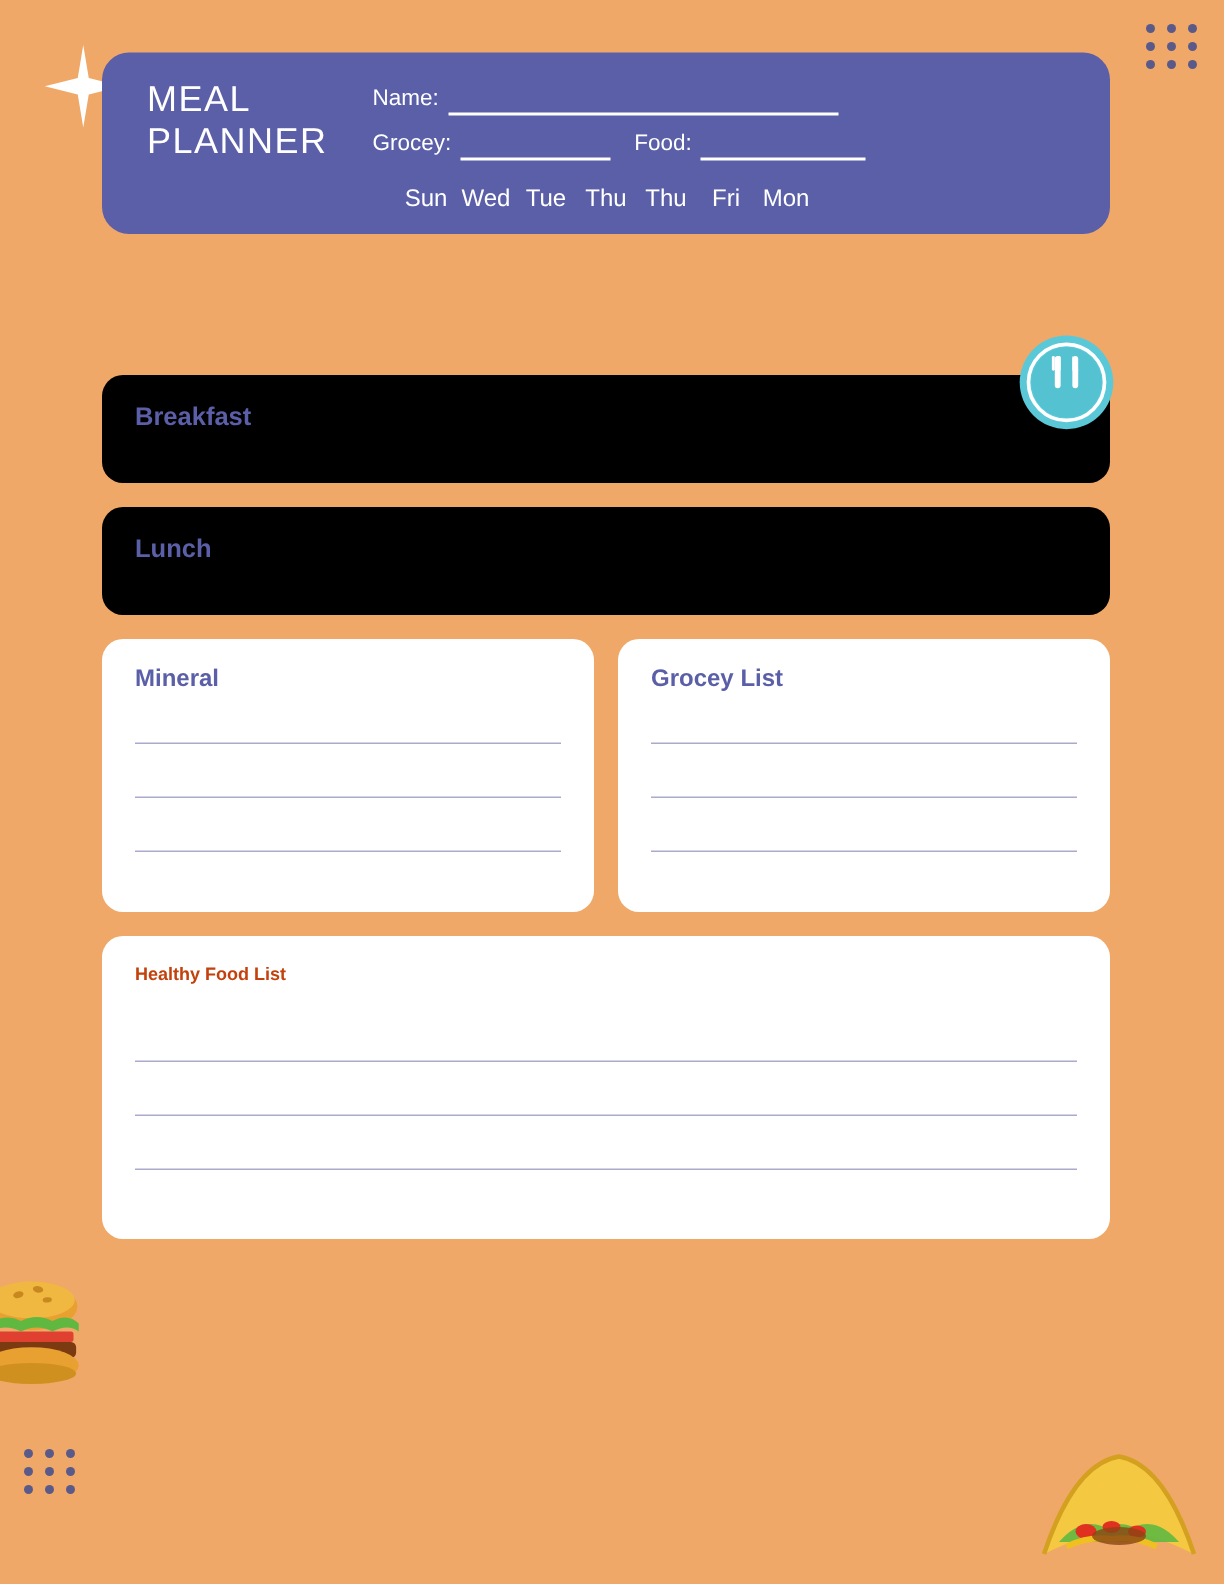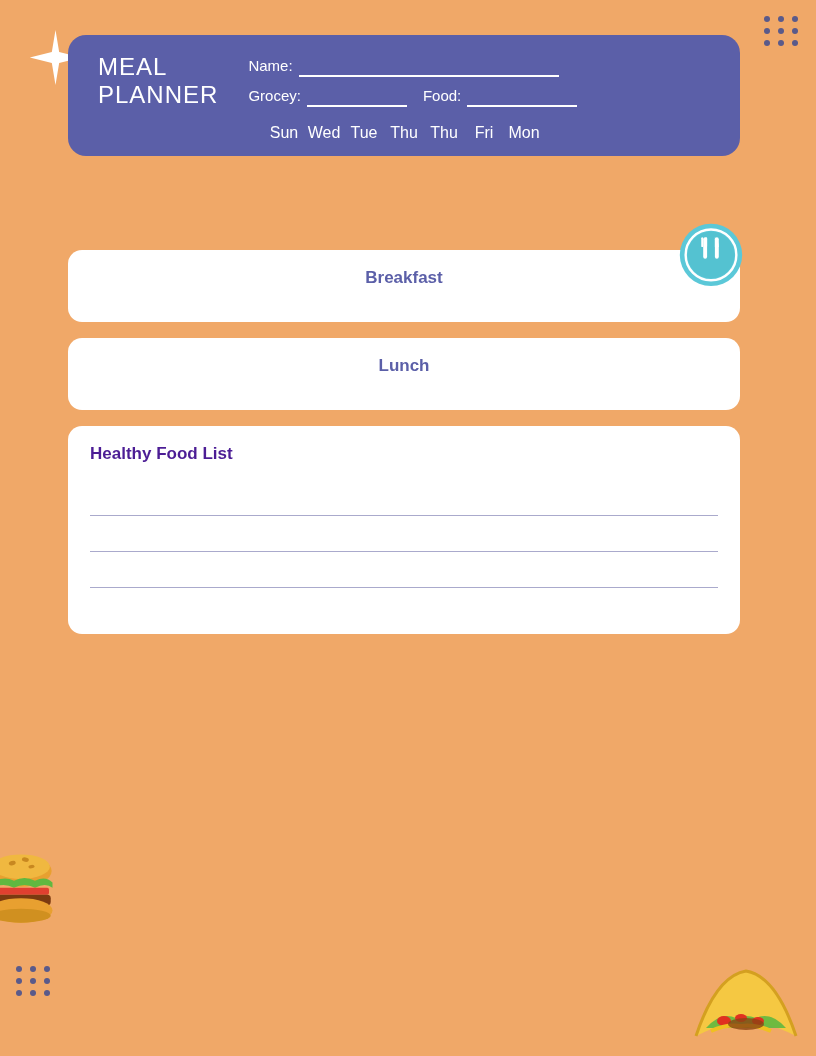--- a/index.html
+++ b/index.html
@@ -126,26 +126,25 @@
       top: 250px;
       left: 68px;
       width: 672px;
       display: flex;
       flex-direction: column;
       gap: 16px;
     }
 
     
     .meal-card {
-      background: #ffffff;
+      background: #000000;
       border-radius: 14px;
       padding: 18px 22px;
       position: relative;
       min-height: 72px;
-      text-align: center;
     }
 
     .meal-card-label {
       font-size: 17px;
       font-weight: 800;
       color: #5B5FA8;
     }
 
     
     .breakfast-icon {
@@ -183,23 +182,23 @@
     }
 
     
     .healthy-card {
       background: white;
       border-radius: 14px;
       padding: 18px 22px 28px 22px;
     }
 
     .healthy-label {
-      font-size: 17px;
+      font-size: 12px;
       font-weight: 800;
-      color: #4c1d95;
+      color: #c2410c;
       margin-bottom: 34px;
     }
 
     
     .burger-deco {
       position: absolute;
       left: -14px;
       bottom: 130px;
       width: 70px;
       height: 80px;
@@ -290,20 +289,36 @@
         <circle cx="40" cy="44" r="26" fill="none" stroke="white" stroke-width="2.5"></circle>
       </svg>
     </div>
   </div>
 
   <div class="meal-card">
     <span class="meal-card-label">Lunch</span>
   </div>
 
 
+  <div class="two-col-row">
+
+    <div class="mini-card">
+      <div class="mini-card-label">Mineral</div>
+      <div class="line-item"></div>
+      <div class="line-item"></div>
+      <div class="line-item"></div>
+    </div>
+
+    <div class="mini-card">
+      <div class="mini-card-label">Grocey List</div>
+      <div class="line-item"></div>
+      <div class="line-item"></div>
+      <div class="line-item"></div>
+    </div>
+  </div>
 
   <div class="healthy-card">
     <div class="healthy-label">Healthy Food List</div>
     <div class="line-item"></div>
     <div class="line-item"></div>
     <div class="line-item"></div>
   </div>
 
 </div>
 

